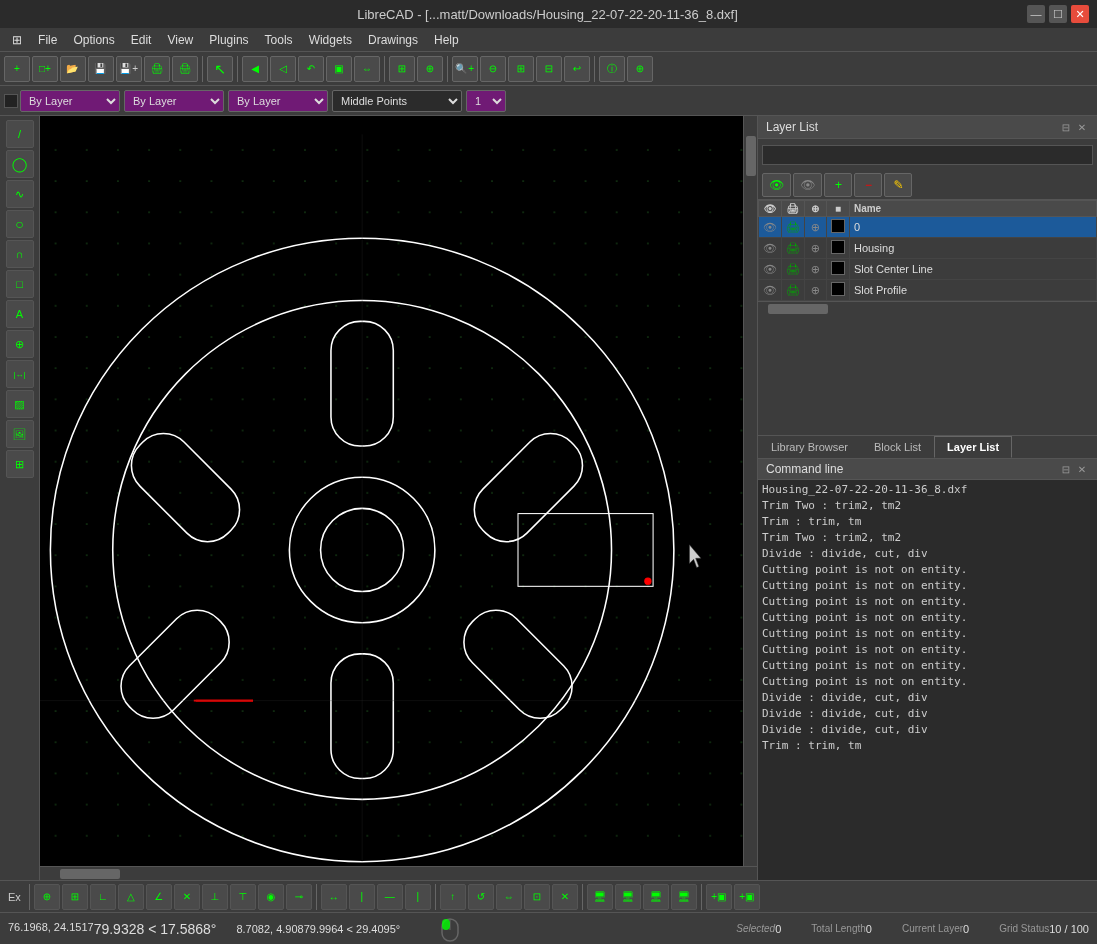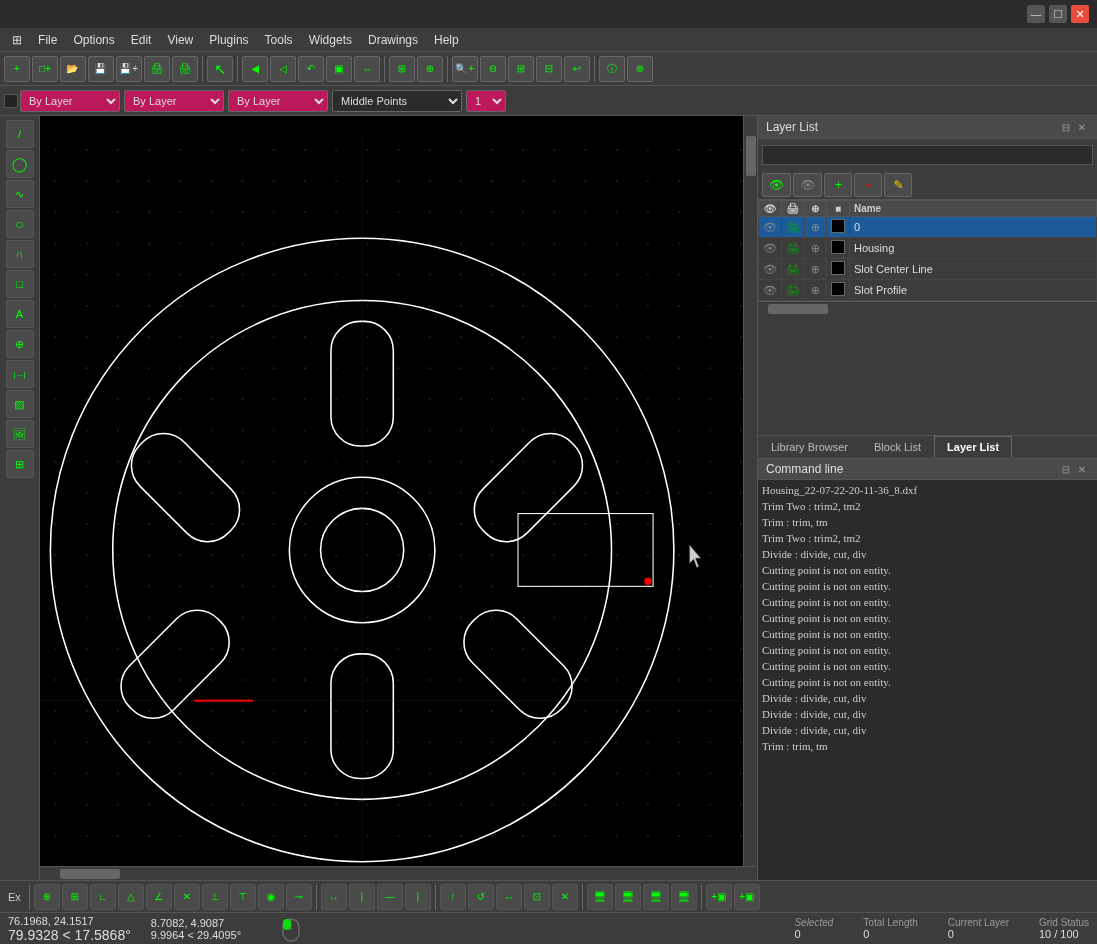--- a/index.html
+++ b/index.html
@@ -17,21 +17,21 @@
     #menubar { background: #3c3c3c; height: 24px; display: flex; align-items: center; padding: 0 4px; border-bottom: 1px solid #555; }
     .menu-item { padding: 2px 8px; color: #ddd; cursor: pointer; font-size: 12px; }
     
     
     #toolbar { background: #3c3c3c; height: 34px; display: flex; align-items: center; padding: 2px 4px; gap: 2px; border-bottom: 1px solid #555; }
     .tb-btn { width: 26px; height: 26px; background: #4a4a4a; border: 1px solid #666; border-radius: 2px; cursor: pointer; display: flex; align-items: center; justify-content: center; color: #0f0; font-size: 10px; }
     .tb-sep-line { width: 1px; height: 26px; background: #666; margin: 0 2px; }
     
     
     #toolbar2 { background: #3c3c3c; height: 30px; display: flex; align-items: center; padding: 2px 4px; gap: 4px; border-bottom: 1px solid #555; }
-    .toolbar-select { background: #be185d; color: #ddd; border: 1px solid #666; height: 22px; padding: 0 4px; font-size: 11px; border-radius: 2px; cursor: pointer; }
+    .toolbar-select { background: #701a75; color: #ddd; border: 1px solid #666; height: 22px; padding: 0 4px; font-size: 11px; border-radius: 2px; cursor: pointer; }
     .snap-select { background: #2b2b2b; color: #ddd; border: 1px solid #666; height: 22px; padding: 0 4px; font-size: 11px; width: 130px; border-radius: 2px; }
     
     
     #main { display: flex; height: calc(944px - 28px - 24px - 34px - 30px - 32px - 32px); }
     
     
     #left-panel { width: 40px; background: #3c3c3c; border-right: 1px solid #555; display: flex; flex-direction: column; align-items: center; padding: 4px 2px; gap: 2px; overflow: hidden; }
     .tool-btn { width: 28px; height: 28px; background: #4a4a4a; border: 1px solid #555; border-radius: 2px; cursor: pointer; display: flex; align-items: center; justify-content: center; color: #0f0; font-size: 11px; }
     
     
@@ -56,49 +56,50 @@
     
     
     #tab-strip { display: flex; border-bottom: 1px solid #555; background: #3c3c3c; }
     .tab { padding: 4px 12px; font-size: 11px; cursor: pointer; color: #bbb; border: 1px solid transparent; border-bottom: none; }
     .tab-active { background: #3c3c3c; color: #fff; border: 1px solid #666; border-bottom: 1px solid #3c3c3c; font-weight: bold; }
     
     
     #cmd-panel { flex: 1; display: flex; flex-direction: column; }
     #cmd-header { background: #4a4a4a; padding: 3px 8px; font-size: 12px; color: #ddd; border-bottom: 1px solid #555; display: flex; justify-content: space-between; }
     #cmd-output { flex: 1; background: #2b2b2b; overflow-y: auto; padding: 2px 4px; font-size: 11px; font-family: monospace; color: #ccc; }
-    #cmd-output div { line-height: 16px; font-family: Liberation Serif, serif; }
+    #cmd-output div { line-height: 16px; }
     #cmd-input-row { padding: 2px 4px; background: #2b2b2b; border-top: 1px solid #444; }
     
     
     #snap-toolbar { background: #3c3c3c; height: 32px; display: flex; align-items: center; padding: 8px 4px; gap: 2px; border-top: 1px solid #555; }
     .snap-btn { width: 26px; height: 26px; background: #4a4a4a; border: 1px solid #555; border-radius: 2px; cursor: pointer; display: flex; align-items: center; justify-content: center; color: #0f0; font-size: 10px; }
     
     
     #statusbar { background: #3c3c3c; height: 32px; display: flex; align-items: center; padding: 0 8px; border-top: 1px solid #555; font-size: 11px; color: #ccc; gap: 20px; }
-    .status-block { display: flex; flex-direction: column; }
+    .status-block { display: flex; flex-direction: row; }
     
     
     #drawing-svg { position: absolute; top: 0; left: 0; width: 100%; height: 100%; }
     
     
     #h-scroll { position: absolute; bottom: 0; left: 0; right: 0; height: 14px; background: #3c3c3c; border-top: 1px solid #555; display: flex; align-items: center; }
     #v-scroll { position: absolute; top: 0; right: 0; bottom: 14px; width: 14px; background: #3c3c3c; border-left: 1px solid #555; display: flex; flex-direction: column; align-items: center; }
     
     .layer-panel-icons { display: flex; gap: 2px; }
     .panel-icon-btn { width: 14px; height: 14px; background: none; border: none; color: #999; cursor: pointer; font-size: 10px; display: flex; align-items: center; justify-content: center; }
     
     #layer-horiz-scroll { height: 14px; background: #3c3c3c; overflow: hidden; position: relative; border-top: 1px solid #555; }
     #layer-horiz-scroll-thumb { position: absolute; top: 2px; left: 10px; width: 60px; height: 10px; background: #666; border-radius: 2px; }
   </style>
 </head>
 <body>
 
 <div id="titlebar">
   <div style="width:60px"></div>
+  <div style="font-size:13px;color:#ccc;">LibreCAD - [...matt/Downloads/Housing_22-07-22-20-11-36_8.dxf]</div>
   <div id="titlebar-controls">
     <button class="win-btn win-btn-min">—</button>
     <button class="win-btn win-btn-max">☐</button>
     <button class="win-btn win-btn-close">✕</button>
   </div>
 </div>
 
 <div id="menubar">
   <span class="menu-item">⊞</span>
   <span class="menu-item">File</span>

